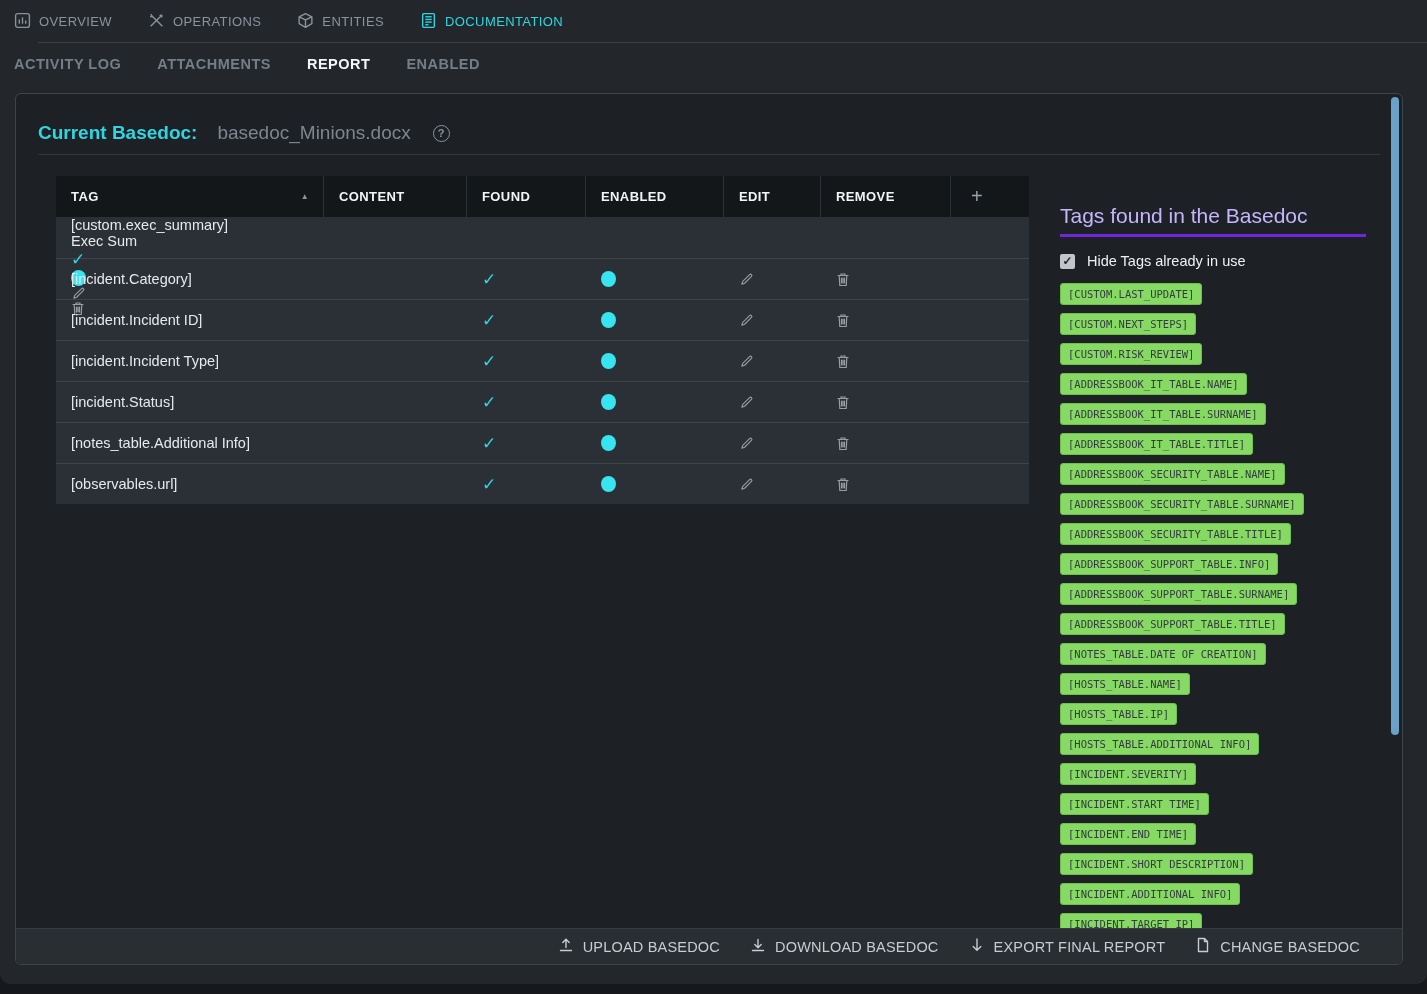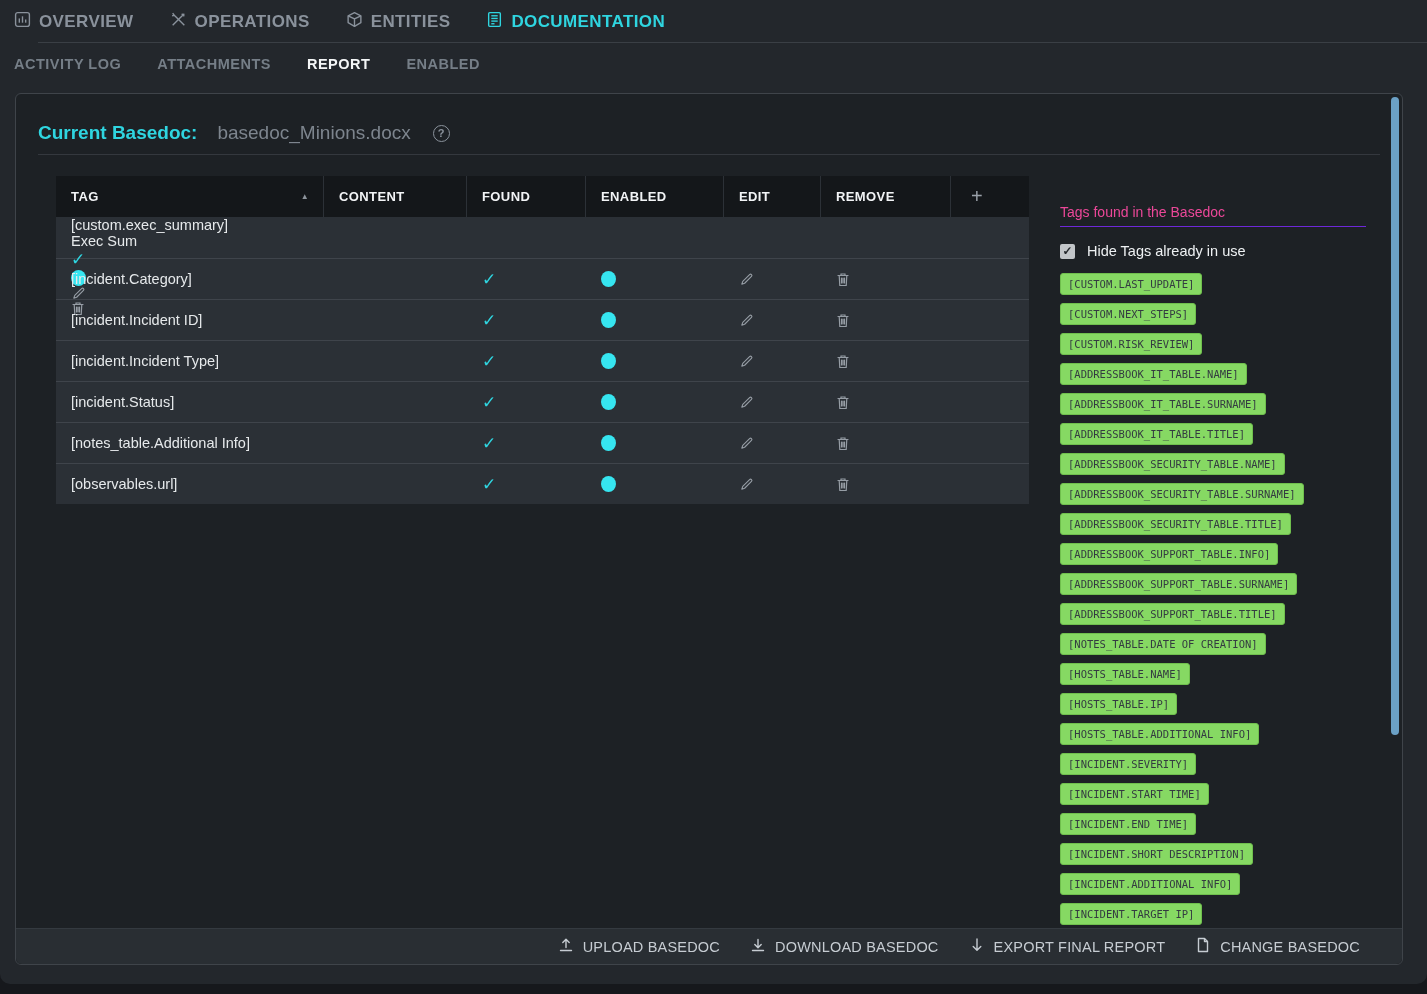--- a/index.html
+++ b/index.html
@@ -21,21 +21,21 @@
   .topnav {
     display:flex; align-items:center; height:43px; padding-left:14px; gap:36px;
     position:relative;
   }
   .topnav::after {
     content:""; position:absolute; left:38px; right:0; bottom:0;
     border-bottom:1px solid #3a3f45;
   }
   .topnav-item {
     display:flex; align-items:center; gap:8px;
-    color:#8a929c; font-size:17px; font-weight:700; letter-spacing:0.4px;
+    color:#8a929c; font-size:13px; font-weight:400; letter-spacing:0.4px;
     cursor:pointer;
   }
   .topnav-item svg { stroke:#8a929c; }
   .topnav-item.active { color:#2fd5e0; }
   .topnav-item.active svg { stroke:#2fd5e0; }
   
   .subnav {
     display:flex; align-items:center; height:42px; padding-left:14px; gap:36px;
   }
   .subnav-item {
@@ -74,22 +74,22 @@
   .tbody .row { display:flex; height:41px; background:#2b3036; border-top:1px solid #3f444b; }
   .tbody .row:first-child { border-top:none;flex-direction:column; }
   .td { display:flex; align-items:center; padding-left:15px; font-size:14.5px; color:#e6e9eb; }
   .check-glyph { color:#2fd5e0; font-size:17px; }
   .enabled-dot { width:15px; height:16px; border-radius:50%; background:#36e5f0; cursor:pointer; }
   .icon-btn { cursor:pointer; display:inline-flex; }
   .icon-btn svg { stroke:#969da5; }
   
   .side { position:absolute; left:1044px; top:110px; width:306px; }
   .side-title {
-    color:#ec4899; font-size:14px; font-weight:400; padding-bottom:6px;
-    border-bottom:1px solid #6d28d9;
+    color:#c4b5fd; font-size:21px; font-weight:400; padding-bottom:6px;
+    border-bottom:3px solid #6d28d9;
   }
   .hide-row { display:flex; align-items:center; gap:12px; margin-top:16px; margin-bottom:14px; }
   .checkbox {
     width:15px; height:15px; background:#c2c6c9; border-radius:2px;
     display:flex; align-items:center; justify-content:center;
     color:#23272b; font-size:12px; font-weight:700; cursor:pointer;
   }
   .hide-label { color:#eef1f3; font-size:14.5px; }
   .tags-list { display:flex; flex-direction:column; align-items:flex-start;justify-content:flex-end; }
   .tag-pill {

